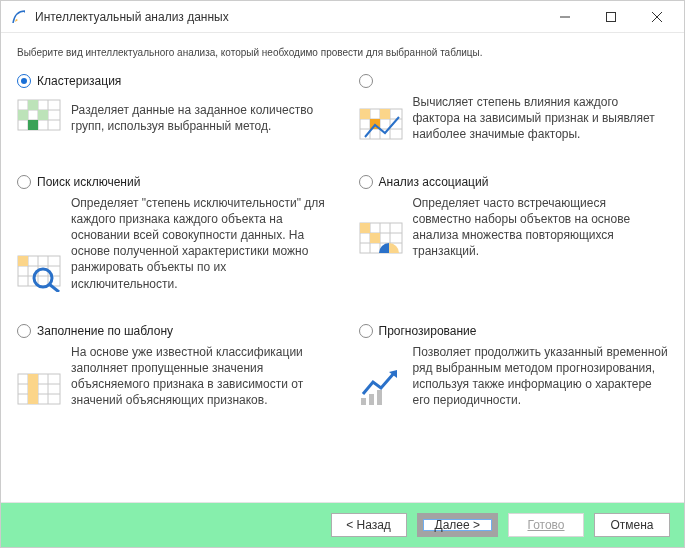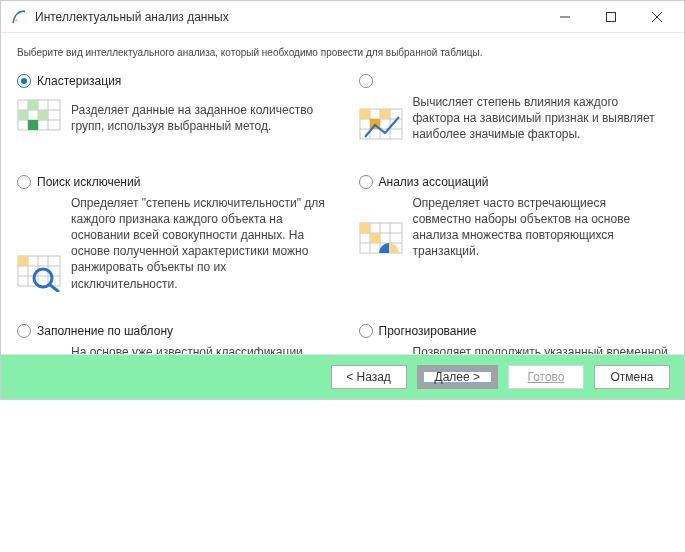--- a/index.html
+++ b/index.html
@@ -6,21 +6,21 @@
   html, body { margin: 0; padding: 0; }
   body {
     font-family: "Segoe UI", Tahoma, sans-serif;
     font-size: 12px;
     color: #333;
     background: #fff;
     width: 685px;
     height: 552px;
     overflow: hidden;
   }
-  .window { width: 685px; height: 400px; display: flex; flex-direction: column; border: 1px solid #ccc; }
+  .window { width: 685px; height: 548px; display: flex; flex-direction: column; border: 1px solid #ccc; }
   .titlebar {
     height: 32px;
     display: flex;
     align-items: center;
     padding: 0 4px 0 10px;
     border-bottom: 1px solid #e8e8e8;
     background: #fff;
   }
   .titlebar .app-icon { width: 16px; height: 16px; margin-right: 8px; flex: none; }
   .titlebar .title { flex: 1; font-size: 12px; color: #333; }

